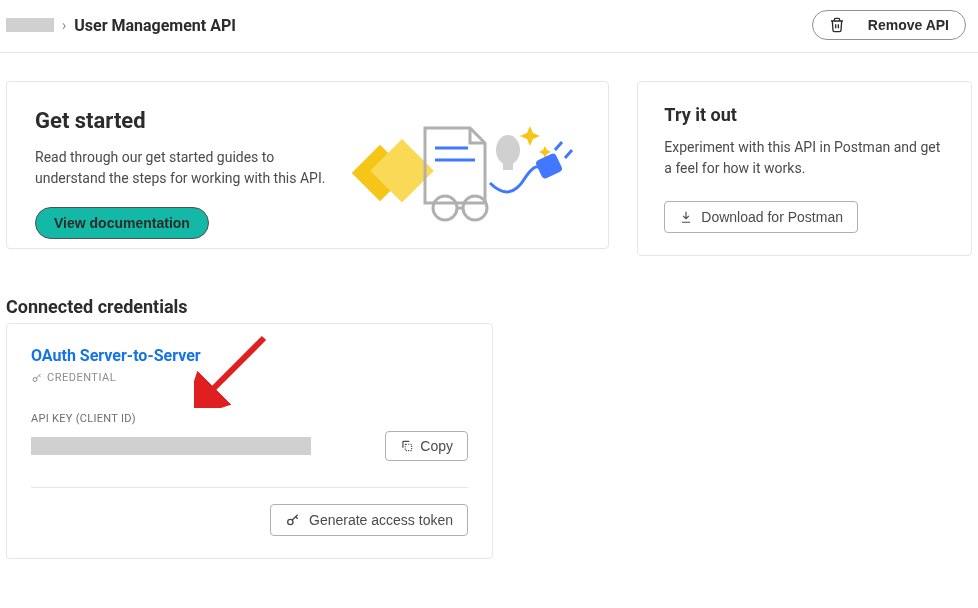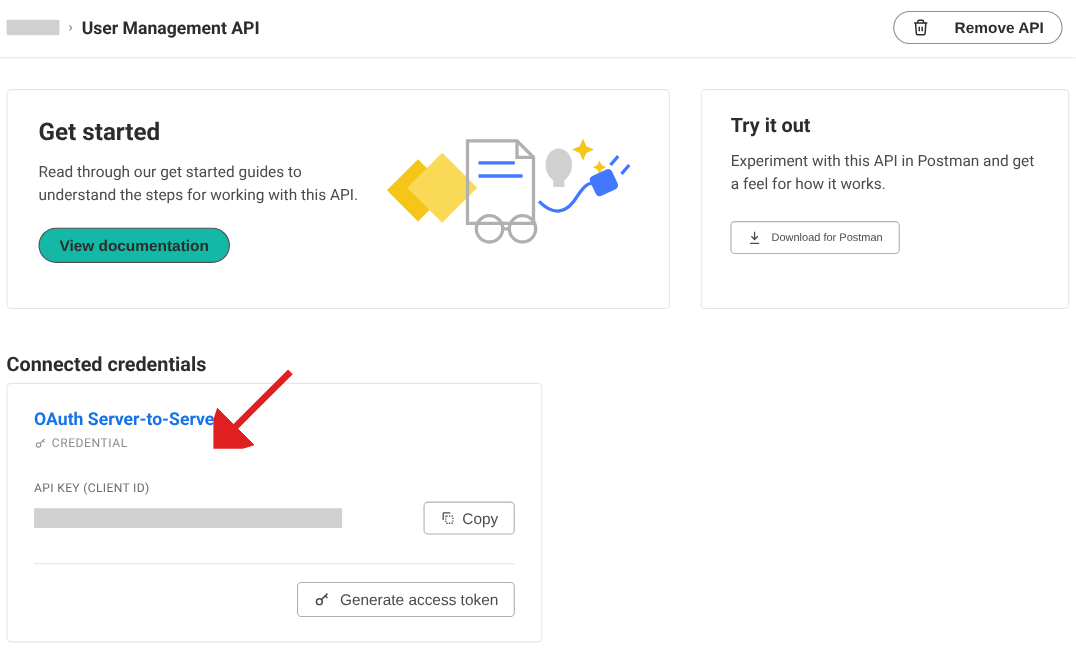--- a/index.html
+++ b/index.html
@@ -66,21 +66,21 @@
       gap: 28px;
     }
     .card {
       background: #ffffff;
       border: 1px solid #e6e6e6;
       border-radius: 4px;
       padding: 26px 28px;
     }
     .get-started-card {
       width: 637px;
-      height: 200px;
+      height: 168px;
       display: flex;
       justify-content: space-between;
     }
     .get-started-left {
       flex: 1;
       padding-right: 20px;
     }
     .card-title {
       font-size: 22px;
       font-weight: 700;
@@ -120,21 +120,21 @@
       margin-bottom: 12px;
     }
     .download-btn {
       display: inline-flex;
       align-items: center;
       gap: 8px;
       background: #ffffff;
       border: 1px solid #b0b0b0;
       border-radius: 4px;
       padding: 7px 14px;
-      font-size: 10px;
+      font-size: 14px;
       color: #4b4b4b;
       cursor: pointer;
       margin-top: 4px;
     }
     .download-btn svg {
       width: 14px;
       height: 14px;
     }
     .section-title {
       font-size: 18px;

